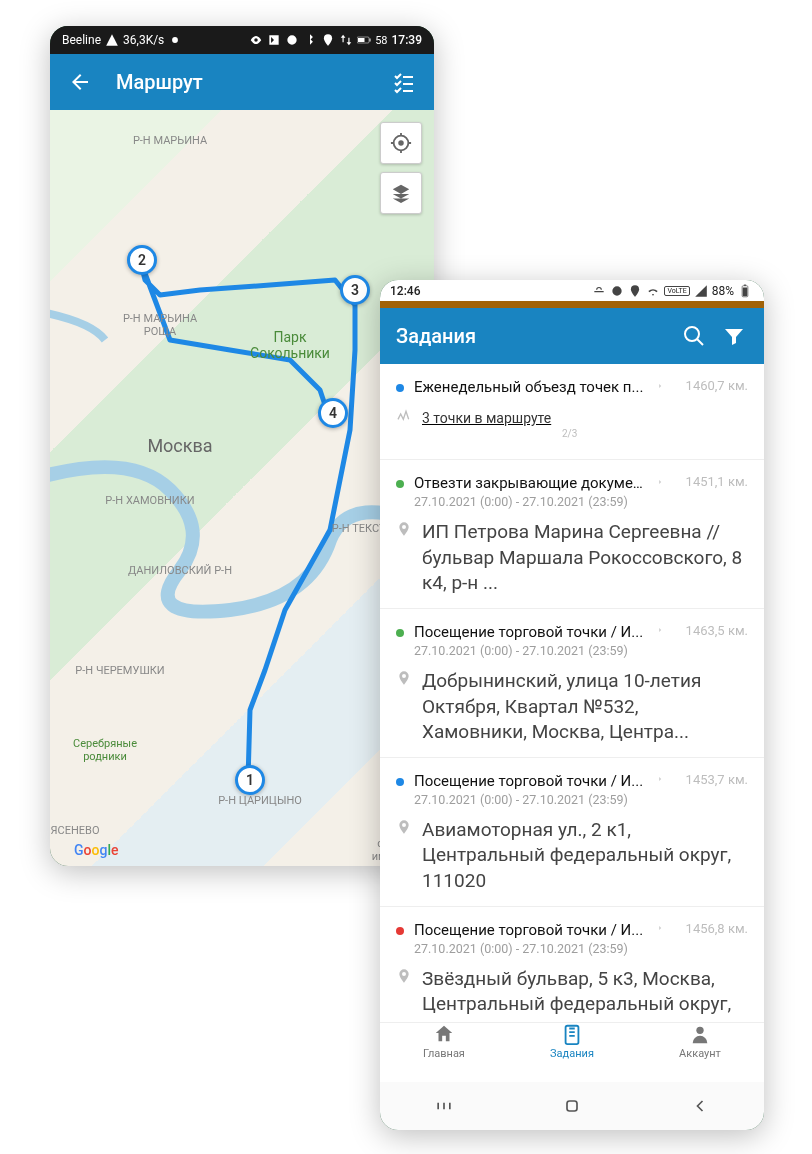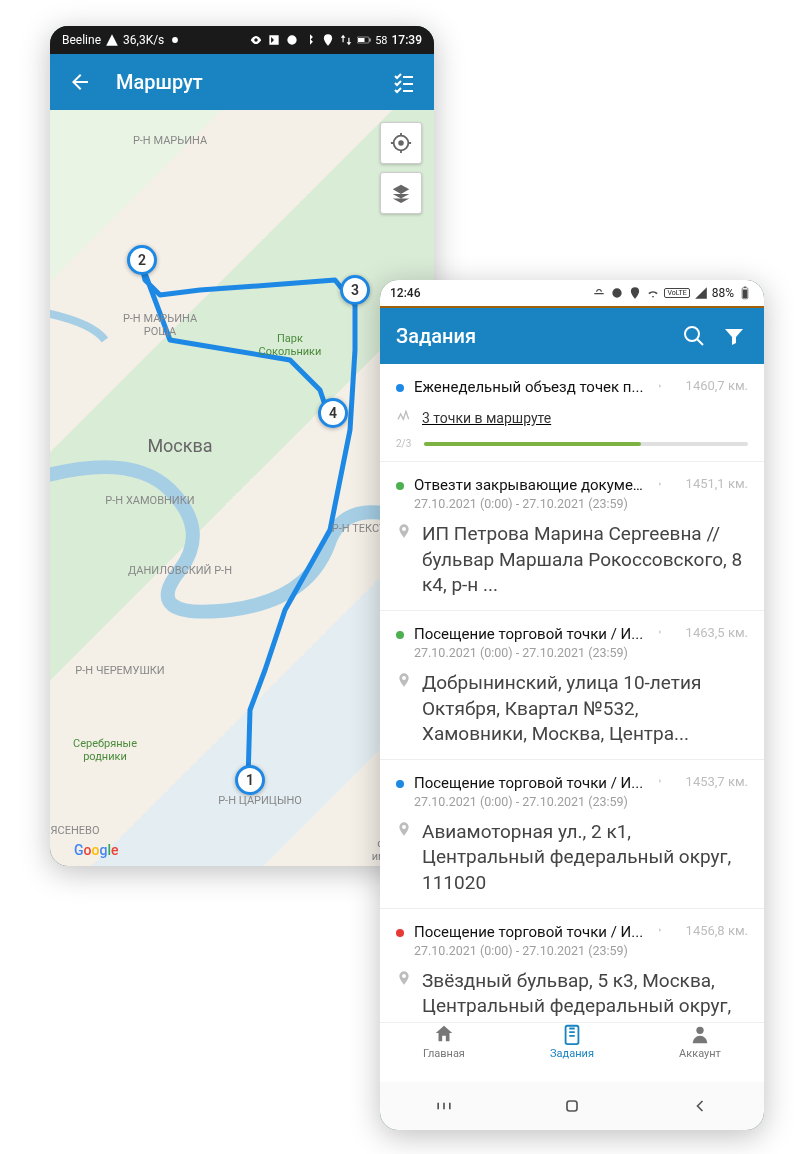--- a/index.html
+++ b/index.html
@@ -28,21 +28,21 @@
   }
 
   
   .status-bar {
     height: 28px;
     display: flex; align-items: center;
     font-size: 12px; color: #fff;
     padding: 0 10px;
     background: #1a1a1a;
   }
-  .status-bar.light { background: #fff; color: #222; border-bottom: 2px solid #a16207; }
+  .status-bar.light { background: #fff; color: #222; border-bottom: 7px solid #a16207; }
   .status-bar .spacer { flex: 1; }
   .status-bar .ic { margin: 0 2px; display:inline-flex; align-items:center;}
   .status-bar svg { width:14px; height:14px; }
   .status-bar .time { font-weight:500; }
 
   
   .app-bar {
     background: #1984c1;
     color: #fff;
     height: 56px;
@@ -77,21 +77,21 @@
     box-shadow:0 1px 4px rgba(0,0,0,0.3);
   }
   .map-label {
     position:absolute;
     font-size:11px;
     color:#888;
     white-space:nowrap;
     transform:translate(-50%,-50%);
   }
   .map-label.big { font-size:18px; color:#666; font-weight:400;}
-  .map-label.park { color:#4a8b3a; font-size:11px; text-align:center;}
+  .map-label.park { color:#4a8b3a; font-size:14px; text-align:center;}
   .map-ctrl {
     position:absolute;
     right:12px;
     width:42px; height:42px;
     background:#fff;
     border:1px solid #ccc;
     border-radius:3px;
     display:flex; align-items:center; justify-content:center;
     box-shadow:0 1px 3px rgba(0,0,0,0.2);
   }
@@ -143,21 +143,21 @@
   }
   .task-row2 .icn svg{width:16px;height:16px;fill:#bdbdbd;}
   .task-row2 .txt {
     font-size:19px; color:#444; line-height:1.35;
   }
   .route-row {
     display:flex; align-items:center; gap:10px; margin-top:12px;text-decoration:underline;
   }
   .route-row .icn svg{width:16px;height:16px;fill:#bdbdbd;}
   .route-progress {
-    display:flex; align-items:center; gap:8px; margin-top:10px;
+    display:flex; align-items:center; gap:8px; flex-direction:column;
   }
   .route-progress .lab {font-size:10px;color:#bdbdbd;width:20px;}
   .route-progress .bar {
     flex:1; height:4px; background:#e0e0e0; border-radius:2px; position:relative;
   }
   .route-progress .bar .fill {
     position:absolute;left:0;top:0;height:100%;background:#7cb342;border-radius:2px;
   }
 
   

